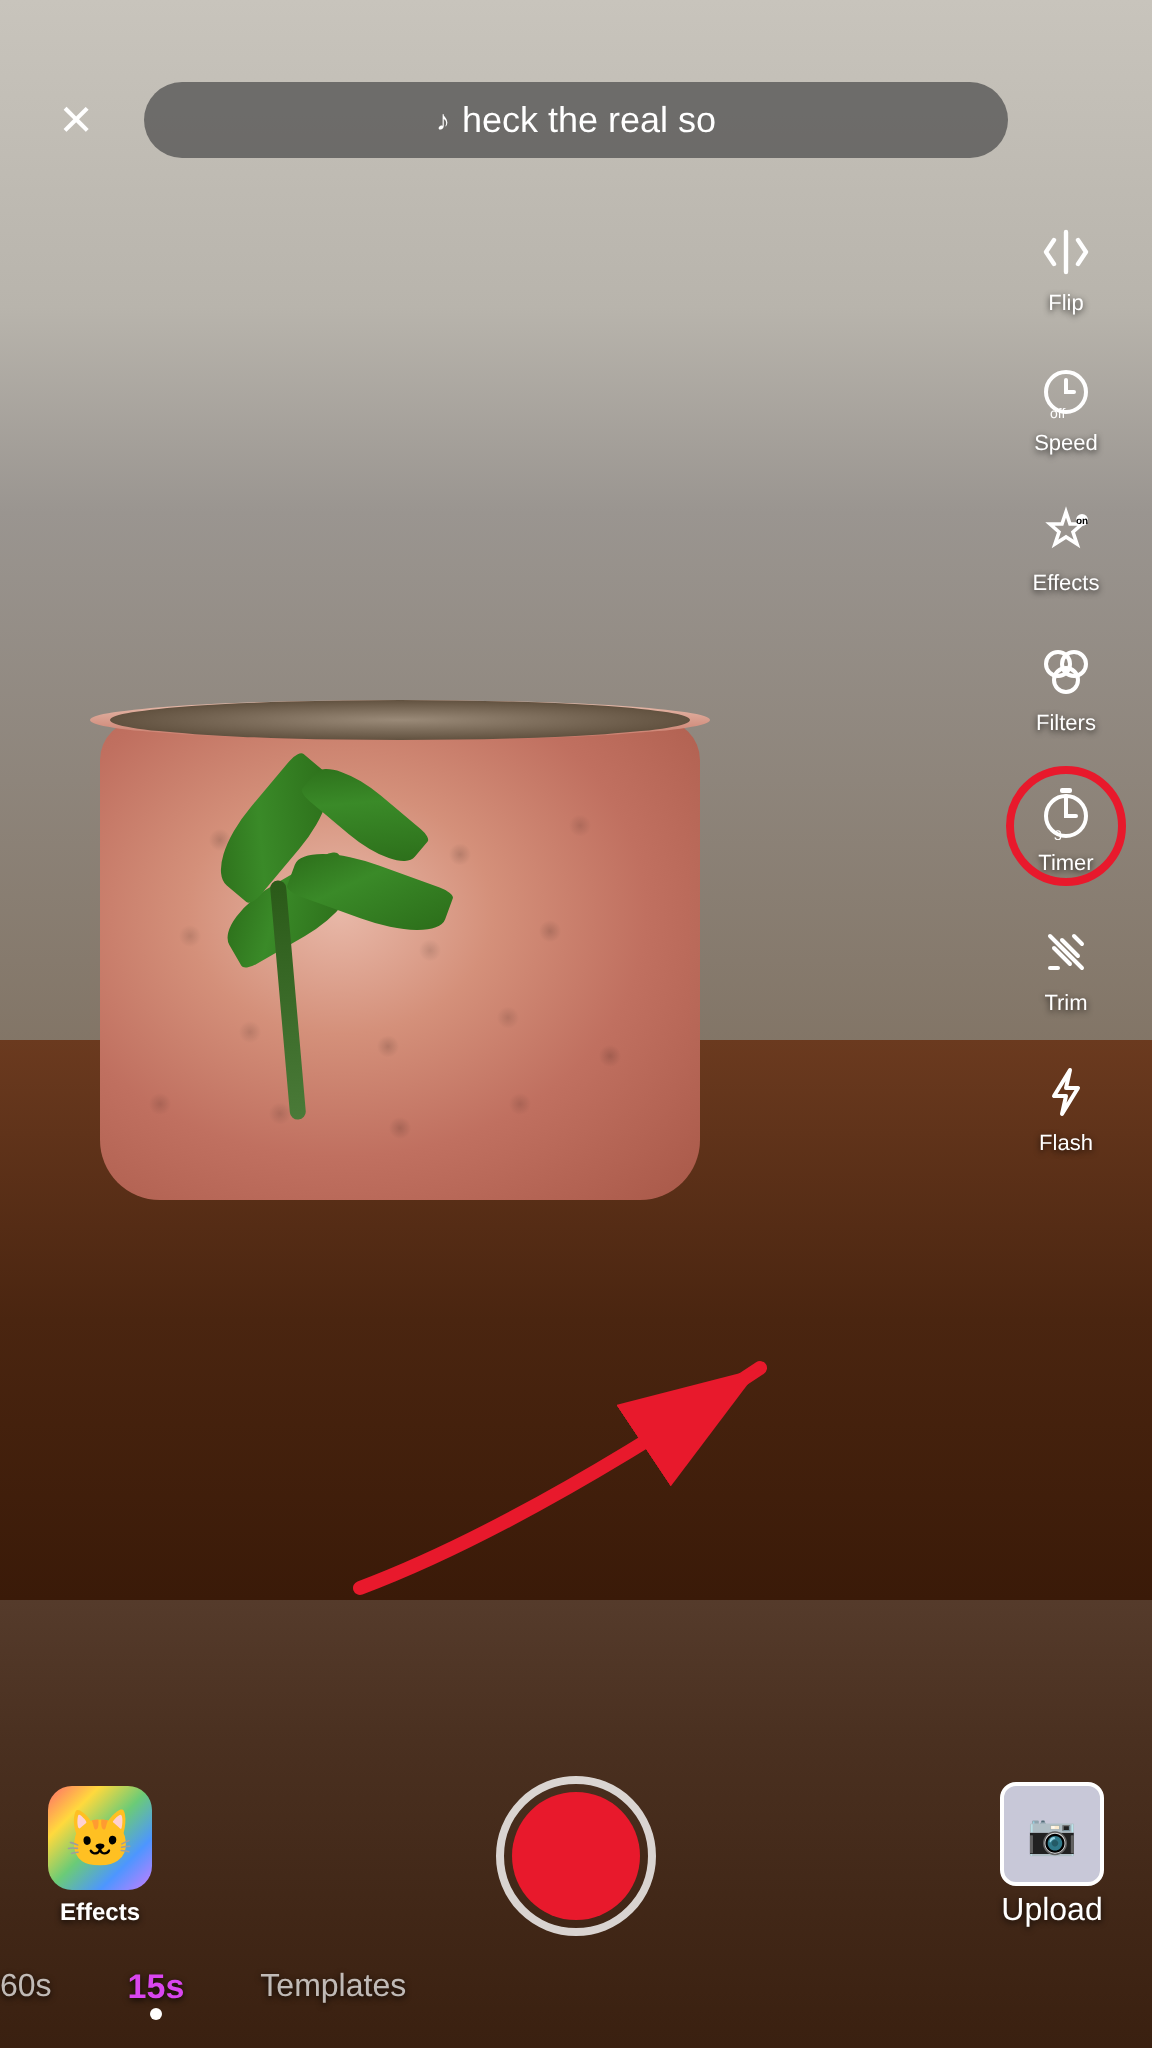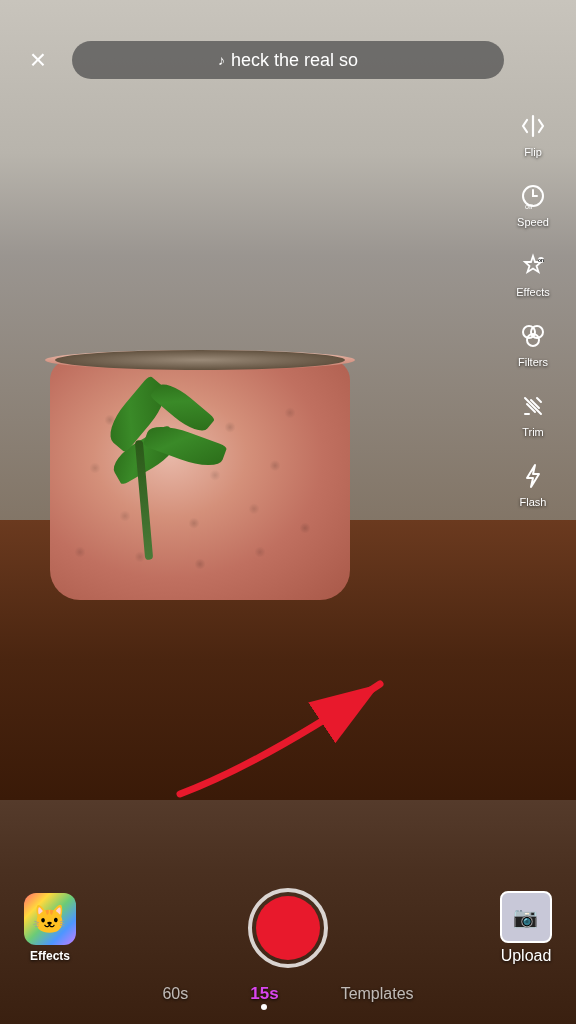--- a/index.html
+++ b/index.html
@@ -371,23 +371,22 @@
     .upload-label {
       color: white;
       font-size: 16px;
       font-weight: 500;
       text-shadow: 0 1px 3px rgba(0,0,0,0.8);
     }
 
     
     .duration-tabs {
       display: flex;
-      justify-content: center;
-      align-items: center;
-      gap: 62px;
+      align-items: center;
+      gap: 38px;
       padding: 8px 0 20px;
     }
 
     .duration-tab {
       color: rgba(255,255,255,0.7);
       font-size: 16px;
       font-weight: 500;
       text-shadow: 0 1px 3px rgba(0,0,0,0.8);
       position: relative;
     }
@@ -499,20 +498,32 @@
     <div class="toolbar-icon">
       <svg width="28" height="28" viewBox="0 0 28 28" fill="none">
         <circle cx="10" cy="10" r="6" stroke="white" stroke-width="2"></circle>
         <circle cx="18" cy="10" r="6" stroke="white" stroke-width="2"></circle>
         <circle cx="14" cy="18" r="6" stroke="white" stroke-width="2"></circle>
       </svg>
     </div>
     <span class="toolbar-label">Filters</span>
   </div>
 
+  <div class="toolbar-item timer-item">
+    <div class="timer-circle"></div>
+    <div class="toolbar-icon">
+      <svg width="28" height="28" viewBox="0 0 28 28" fill="none">
+        <circle cx="14" cy="16" r="10" stroke="white" stroke-width="2"></circle>
+        <path d="M14 6 L14 16 L19 16" stroke="white" stroke-width="2" stroke-linecap="round"></path>
+        <rect x="11" y="2" width="6" height="2.5" rx="1" fill="white"></rect>
+        <text x="8" y="28" fill="white" font-size="7" font-family="sans-serif">3</text>
+      </svg>
+    </div>
+    <span class="toolbar-label">Timer</span>
+  </div>
 
   <div class="toolbar-item">
     <div class="toolbar-icon">
       <svg width="28" height="28" viewBox="0 0 28 28" fill="none">
         <path d="M6 6 L22 22 M18 6 L22 10 M6 22 L10 22" stroke="white" stroke-width="2" stroke-linecap="round"></path>
         <path d="M12 8 C14 10 18 14 20 16" stroke="white" stroke-width="2" stroke-linecap="round"></path>
         <path d="M8 12 C10 14 14 18 16 20" stroke="white" stroke-width="2" stroke-linecap="round"></path>
       </svg>
     </div>
     <span class="toolbar-label">Trim</span>

